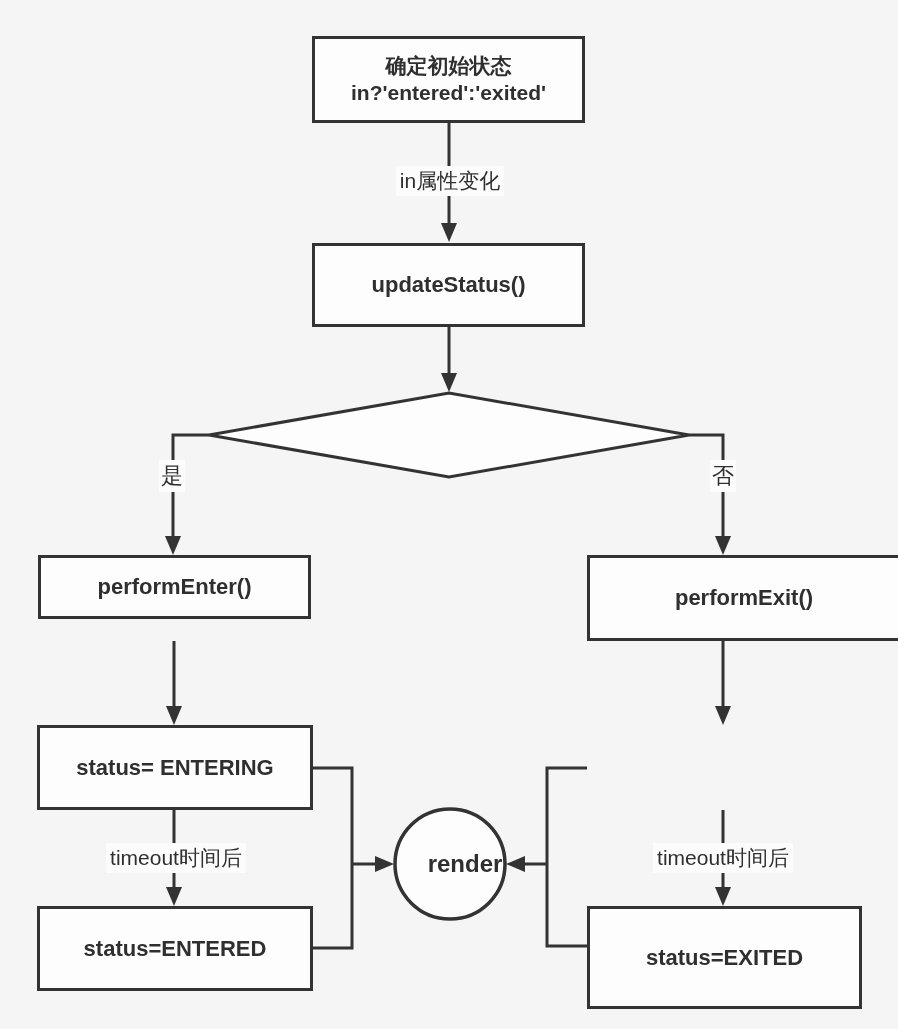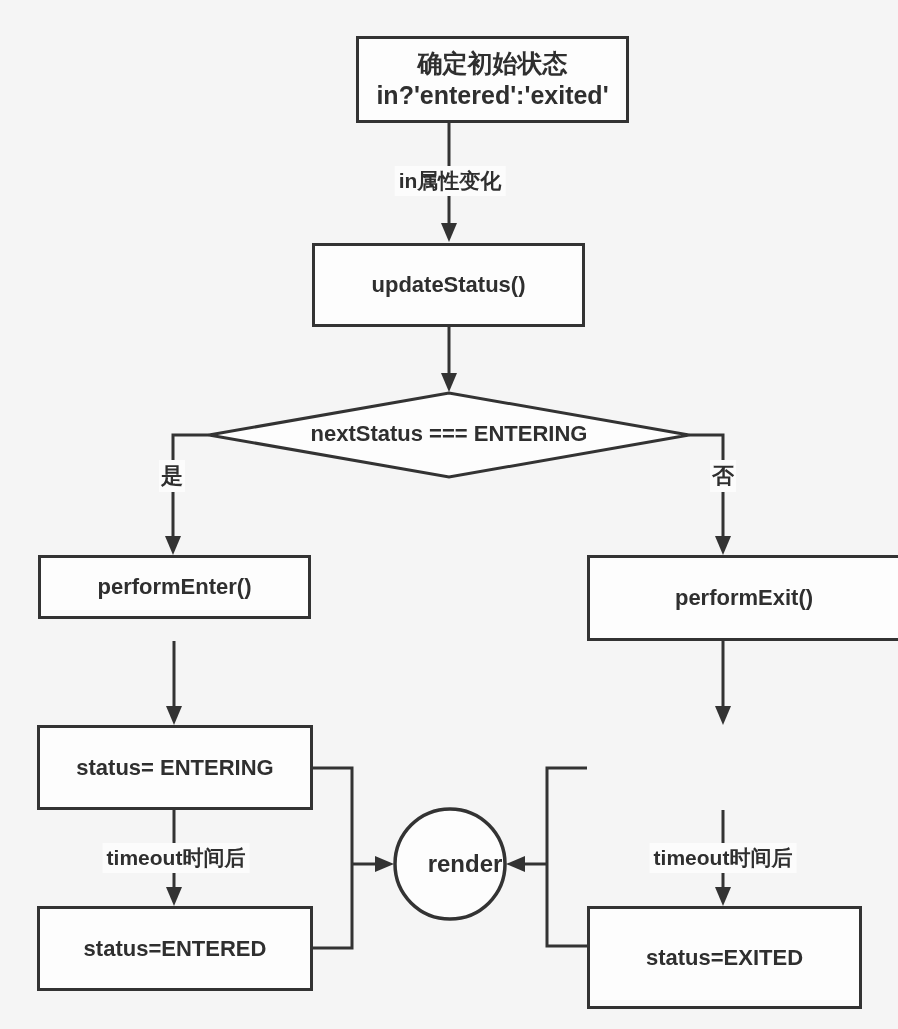--- a/index.html
+++ b/index.html
@@ -35,36 +35,36 @@
     display: flex;
     flex-direction: column;
     align-items: center;
     justify-content: center;
     text-align: center;
     font-weight: bold;
     font-size: 22px;
     line-height: 1.25;
     color: #2f2f2f;
   }
-  .node.initial { font-size: 25px; margin-left: 44px; }
+  .node.initial { font-size: 21px; }
   .overlay-label {
     position: absolute;
     text-align: center;
     font-weight: bold;
     color: #2f2f2f;
     white-space: nowrap;
   }
   .diamond-label { font-size: 22px; }
   .render-label  { font-size: 24px; }
   .edge-label {
     position: absolute;
     transform: translate(-50%, -50%);
     background: #fcfcfc;
     padding: 1px 4px;
-    font-weight: bold;
+    font-weight: normal;
     font-size: 21px;
     color: #2f2f2f;
     white-space: nowrap;
   }
   .edge-label.yn { font-size: 22px; padding: 1px 2px; }
 </style>
 </head>
 <body>
 
 <div class="canvas">
@@ -131,21 +131,20 @@
 
   <div class="node" style="left:37px; top:725px; width:276px; height:85px">
     <span>status= ENTERING</span>
   </div>
 
 
   <div class="node" style="left:587px; top:906px; width:275px; height:103px">
     <span>status=EXITED</span>
   </div>
 
-  <div class="overlay-label diamond-label" style="left:229px; top:421px; width:440px;">nextStatus === ENTERING</div>
 
   <div class="overlay-label render-label" style="left:395px; top:850px; width:110px;padding-left:15px;">render</div>
 
   <div class="edge-label" style="left:450px; top:181px;">in属性变化</div>
 
   <div class="edge-label yn" style="left:172px; top:476px;">是</div>
 
   <div class="edge-label yn" style="left:723px; top:476px;">否</div>
 
   <div class="edge-label" style="left:176px; top:858px;">timeout时间后</div>

